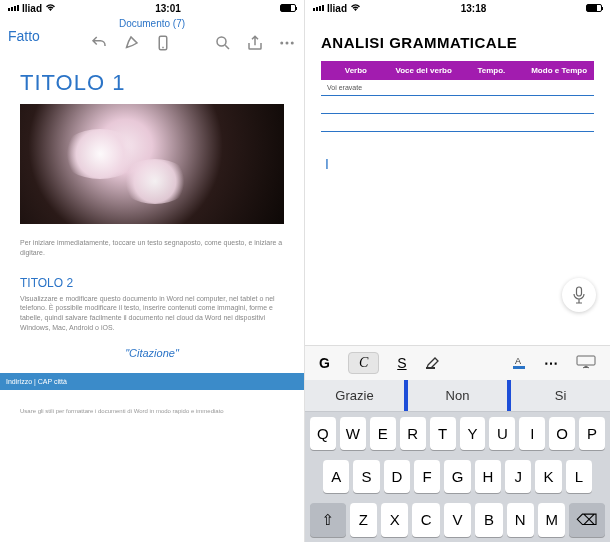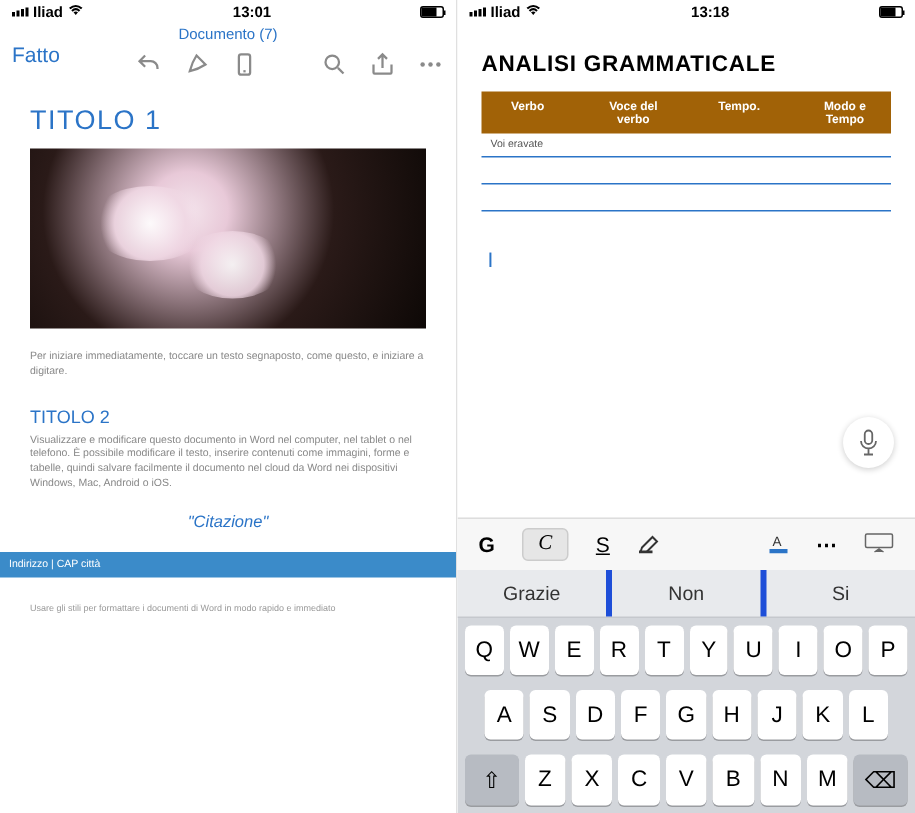--- a/index.html
+++ b/index.html
@@ -21,35 +21,35 @@
   
   .word-header { display: flex; align-items: center; padding: 4px 8px; position: relative; height: 40px; }
   .btn-fatto { color: #2b74c7; font-size: 14px; font-weight: 400; }
   .doc-title-wrap { position: absolute; left: 50%; transform: translateX(-50%); text-align: center; top: 2px; }
   .doc-title { color: #2b74c7; font-size: 10px; }
   .toolbar-icons { position: absolute; right: 8px; display: flex; gap: 14px; align-items: center; top: 18px; }
   .tb-icon, .tb-icon svg { width: 18px; height: 18px; }
   .undo-area { position: absolute; left: 90px; top: 18px; display: flex; gap: 14px; }
 
   .doc-body { flex: 1; overflow: hidden; padding: 14px 20px 0 20px; font-size: 8px; color: #666; }
-  .h-title1 { color: #2b74c7; font-size: 18px; font-weight: 400; letter-spacing: 1px; margin-bottom: 8px; }
+  .h-title1 { color: #2b74c7; font-size: 22px; font-weight: 400; letter-spacing: 1px; margin-bottom: 8px; }
   .photo { width: 100%; height: 120px; background: radial-gradient(circle at 40% 35%, #f4e4ec 0%, #e8c9d8 15%, #2a1a18 55%, #0d0806 100%); position: relative; overflow: hidden; margin-bottom: 14px; }
   .photo::before, .photo::after { content:''; position:absolute; background: radial-gradient(circle, #fff 0%, #f0d8e4 50%, transparent 70%); }
   .photo::before { width:80px; height:50px; top:25px; left:40px; border-radius:50%; opacity:.9; }
   .photo::after { width:70px; height:45px; top:55px; left:100px; border-radius:50%; opacity:.85; }
   .para { font-size: 7px; color: #888; line-height: 1.4; margin: 4px 0; }
   .h-title2 { color: #2b74c7; font-size: 12px; font-weight: 400; margin: 18px 0 4px; }
   .citation { color: #2b74c7; font-style: italic; font-size: 11px; text-align: center; margin: 14px 0; }
   .addr-bar { background: #3b8bc9; color: #fff; font-size: 7px; padding: 5px 6px; margin: 14px -20px 0 -20px; }
   .footer-text { font-size: 6px; color: #999; margin-top: 18px; }
 
   
   .doc-body2 { padding: 18px 16px 0 16px; flex: 1; }
   .analisi-title { font-weight: 800; font-size: 15px; letter-spacing: .5px; margin-bottom: 10px; }
-  .tbl-head { background: #a16207; color: #fff; display: flex; font-size: 8px; font-weight: 600; padding: 5px 6px; gap: 21px; justify-content: space-around; }
+  .tbl-head { background: #a21caf; color: #fff; display: flex; font-size: 8px; font-weight: 600; padding: 5px 6px; gap: 10px; justify-content: space-around; }
   .tbl-head span { flex: 1; text-align: center; }
   .tbl-row { font-size: 7px; color: #555; padding: 4px 6px; border-bottom: 1px solid #2b74c7; }
   .tbl-empty { height: 18px; border-bottom: 1.5px solid #2b74c7; }
   .cursor { color: #2b74c7; font-size: 14px; margin-top: 24px; margin-left: 4px; }
 
   .mic-btn { position: absolute; right: 14px; bottom: 230px; width: 34px; height: 34px; border-radius: 50%; background: #fff; box-shadow: 0 1px 4px rgba(0,0,0,.2); display:flex; align-items:center; justify-content:center; }
   
   .right-content { position: relative; flex: 1; display: flex; flex-direction: column; }
 
   .fmt-bar { display: flex; align-items: center; gap: 18px; padding: 6px 14px; border-top: 1px solid #ddd; background: #f7f7f7; font-size: 14px; }

